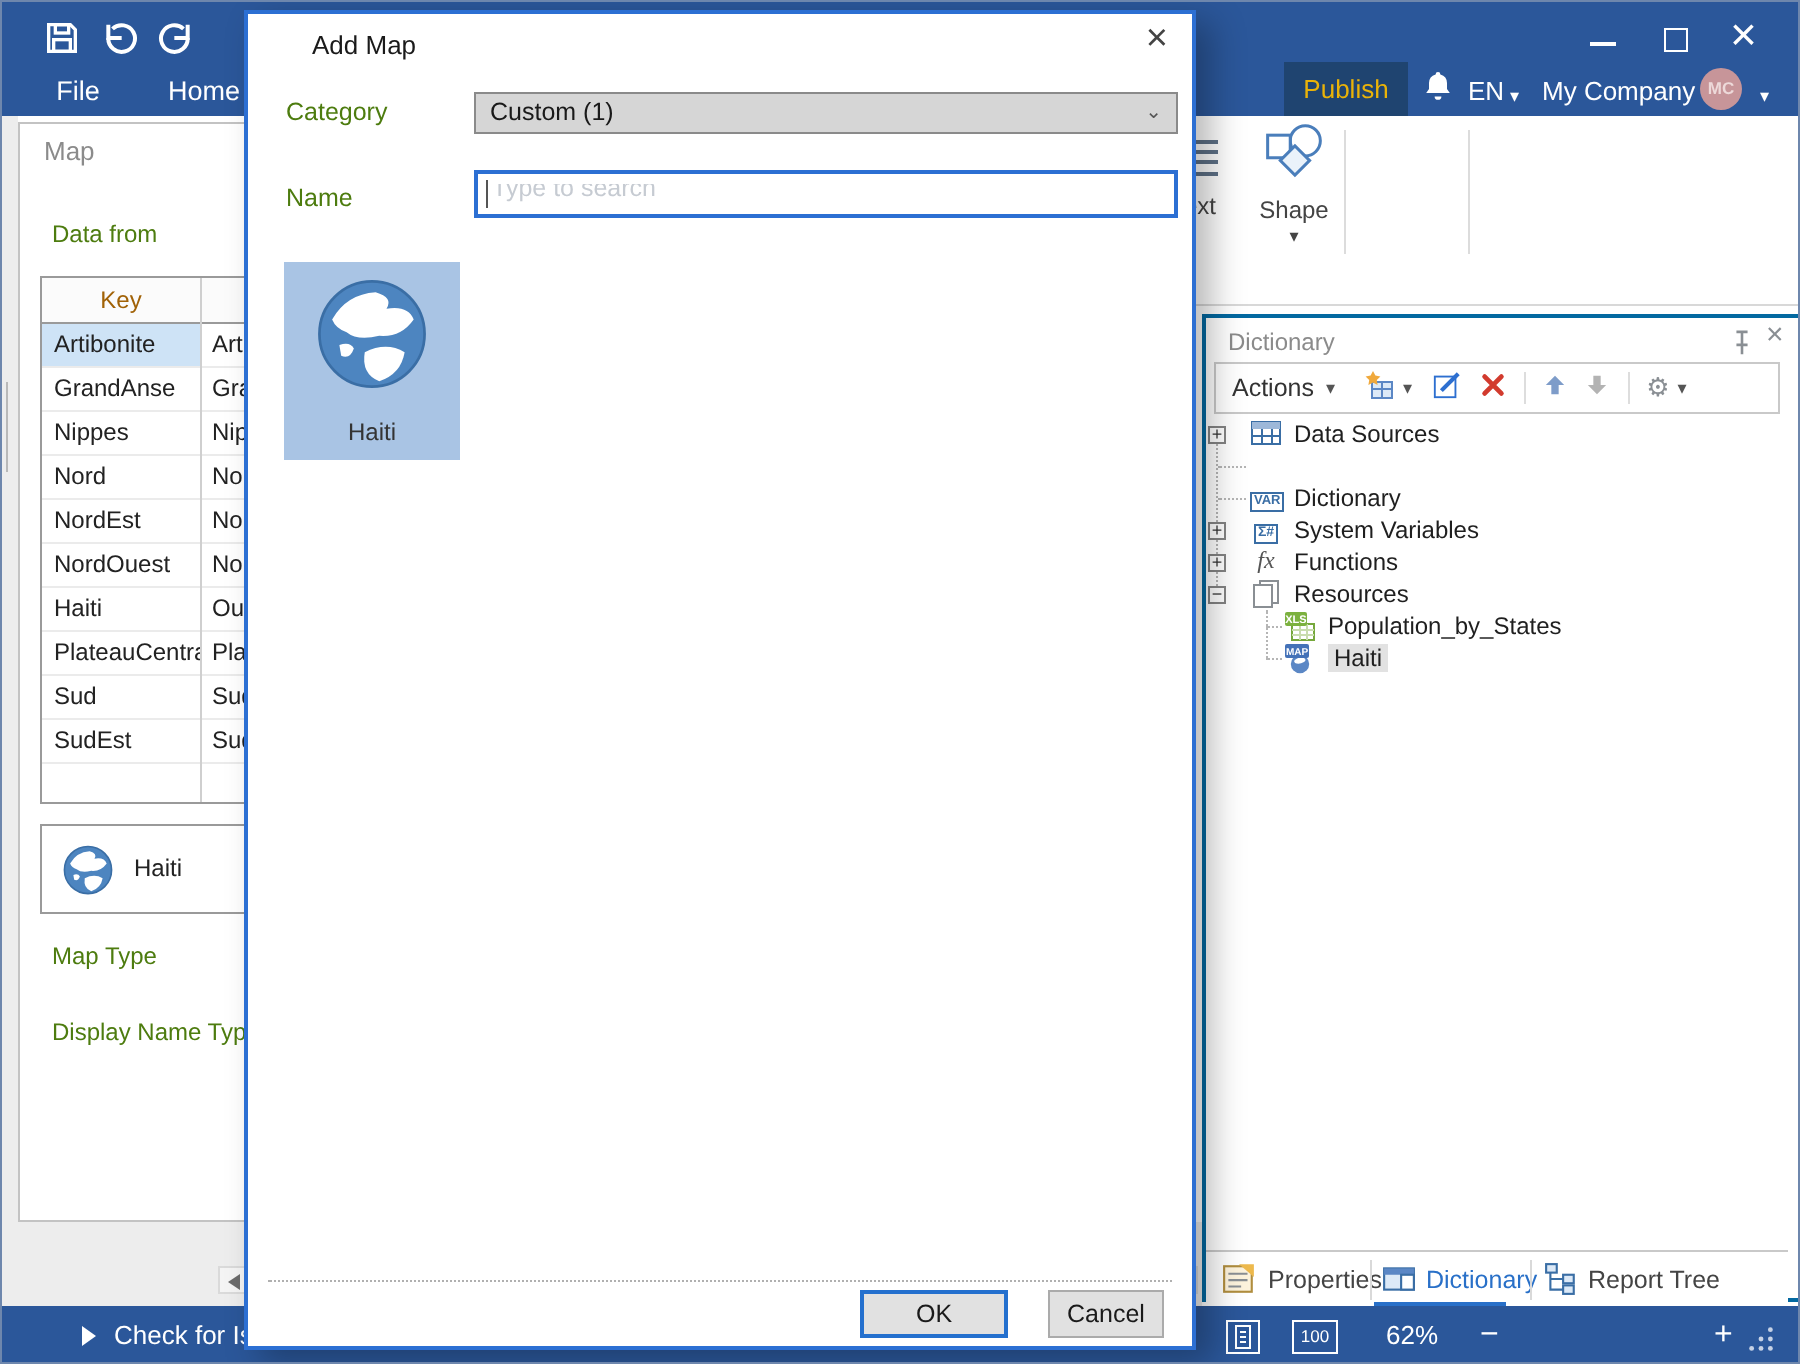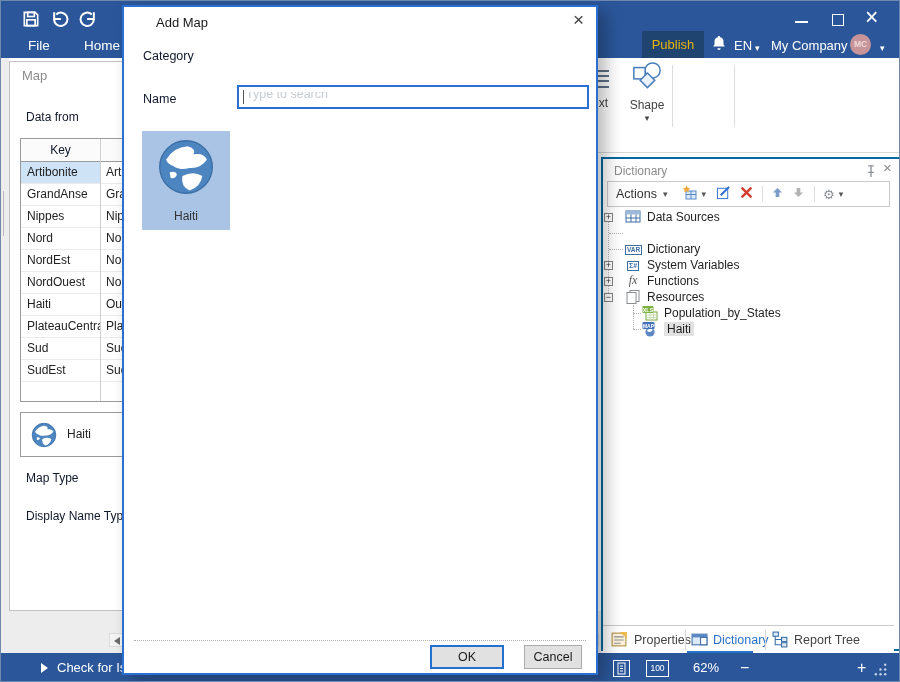--- a/index.html
+++ b/index.html
@@ -28,25 +28,25 @@
   .vsep{position:absolute;top:7px;width:1px;height:62px;background:#dcdcdc;}
   
   .lstrip{left:0;top:57px;width:8px;height:595px;background:#ededed;z-index:2;}
   .rtick{left:2px;top:190px;width:1px;height:45px;background:#b9b9b9;z-index:2;}
   .cbottom{left:0;top:610px;width:600px;height:42px;background:#ededed;z-index:2;}
   .hscroll{left:108px;top:632px;width:490px;height:14px;background:#f4f4f4;border:1px solid #dadada;z-index:2;}
   .hs-arrow{position:absolute;left:4px;top:3px;width:0;height:0;border-right:6px solid #6b6b6b;
     border-top:4px solid transparent;border-bottom:4px solid transparent;}
   
   .map-panel{left:8px;top:60px;width:588px;height:550px;background:#fff;border:1px solid #c3c3c3;z-index:2;}
-  .gray-lbl{color:#0f172a;font-size:12px;}
+  .gray-lbl{color:#4d7c0f;font-size:12px;}
   .mp-title{position:absolute;left:12px;top:6px;font-size:13px;color:#8b8b8b;}
   .mp-table{position:absolute;left:10px;top:76px;width:560px;height:264px;border:1px solid #9a9a9a;background:#fff;}
   .thead{height:23px;border-bottom:1px solid #9a9a9a;background:#fbfbfb;display:flex;}
-  .thead .hc1{width:79px;text-align:center;line-height:22px;color:#0f172a;}
+  .thead .hc1{width:79px;text-align:center;line-height:22px;color:#a16207;}
   .trow{display:flex;height:22px;line-height:21px;border-bottom:1px solid #ebebeb;}
   .tc1{width:79px;padding-left:6px;overflow:hidden;white-space:nowrap;}
   .tc2{flex:1;padding-left:6px;overflow:hidden;white-space:nowrap;}
   .tsel{background:#CEE3F6;}
   .colsep{position:absolute;left:79px;top:0;width:1px;height:262px;background:#cfcfcf;}
   .haiti-box{position:absolute;left:10px;top:350px;width:560px;height:45px;border:1px solid #9a9a9a;}
   
   .dialog{left:121px;top:4px;width:476px;height:670px;background:#fff;border:2px solid #2C6FD3;z-index:10;
     box-shadow:8px 6px 16px rgba(0,0,0,.28);}
   .dlg-title{position:absolute;left:32px;top:8px;font-size:13px;color:#1a1a1a;}
@@ -407,20 +407,24 @@
           <circle cx="3" cy="13" r="1.3"></circle>
       </svg>
     </span>
   </div>
 
   <div class="abs dialog">
     <div class="dlg-title">Add Map</div>
     <div class="dlg-close">×</div>
 
     <div class="abs gray-lbl" style="left:19px;top:42px;font-size:12.5px">Category</div>
+    <div class="dlg-select">
+      <span>Custom (1)</span>
+      <span class="caret2">⌄</span>
+    </div>
 
     <div class="abs gray-lbl" style="left:19px;top:85px;font-size:12.5px">Name</div>
     <div class="dlg-input-wrap">
       <input type="text" placeholder="Type to search" style="">
       <span class="text-caret"></span>
     </div>
 
     <div class="tile">
       <span style="display:inline-block;margin-top:7px">
         <svg viewBox="0 0 64 64" width="58" height="58">

